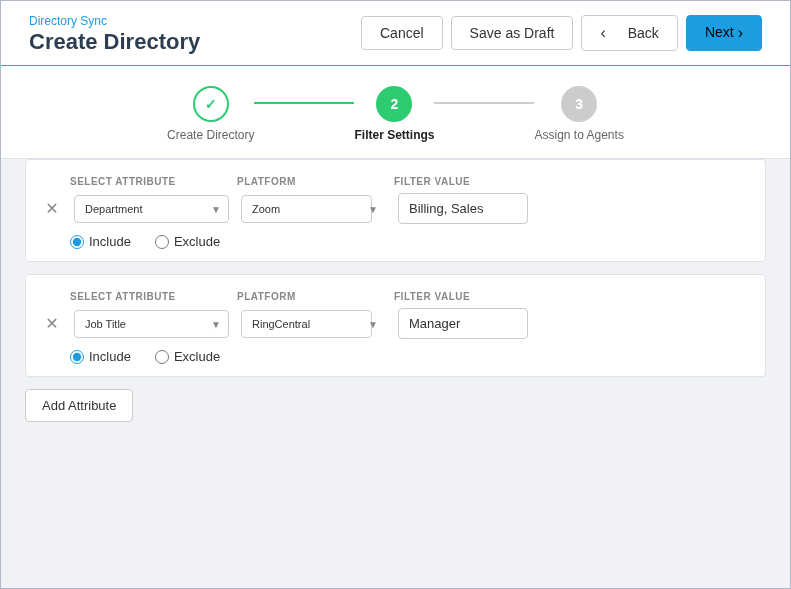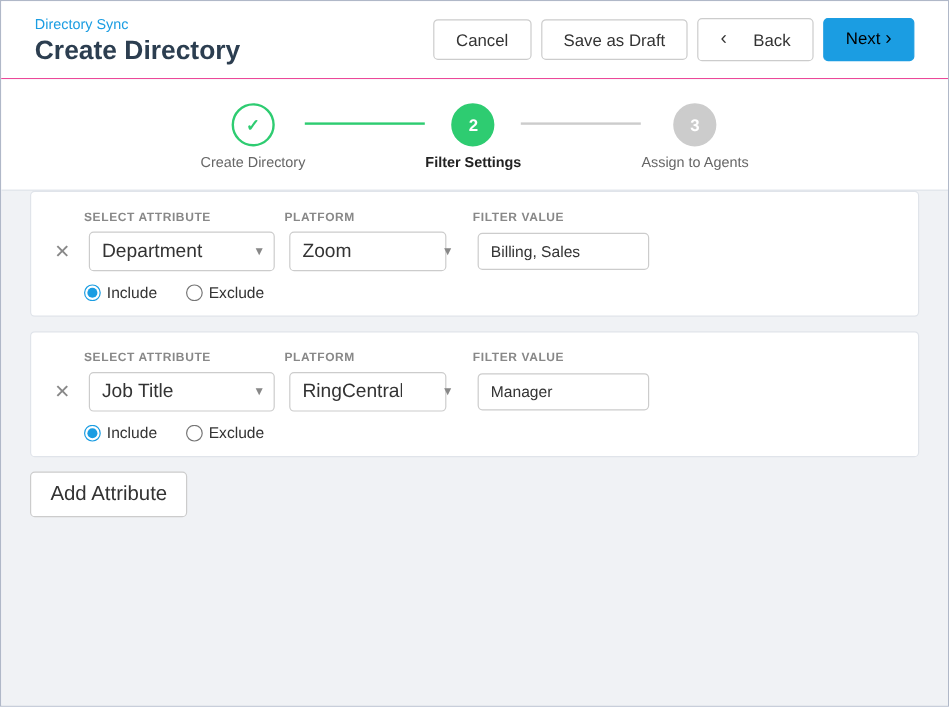--- a/index.html
+++ b/index.html
@@ -205,21 +205,21 @@
     .select-wrapper {
       position: relative;
       display: inline-block;
     }
     .filter-select {
       appearance: none;
       -webkit-appearance: none;
       border: 1px solid #ccc;
       border-radius: 4px;
       padding: 7px 36px 7px 10px;
-      font-size: 16px;
+      font-size: 11px;
       color: #333;
       background: #fff;
       cursor: pointer;
       outline: none;
     }
     .select-arrow {
       position: absolute;
       right: 8px;
       top: 50%;
       transform: translateY(-50%);
@@ -229,21 +229,21 @@
     }
     .col-attr .filter-select { width: 155px; }
     .col-platform .filter-select { width: 131px; }
 
     .filter-value-input {
       border: 1px solid #ccc;
       border-radius: 4px;
       padding: 7px 10px;
       font-size: 13px;
       color: #333;
-      width: 143px;
+      width: 130px;
       outline: none;
     }
 
     .radio-row {
       display: flex;
       gap: 24px;
       margin-top: 10px;
       padding-left: 28px;
       align-items: center;
     }
@@ -265,21 +265,21 @@
 
     
     .add-attr-section {
       margin: 4px 24px 16px;
     }
     .btn-add-attr {
       background: #fff;
       border: 1px solid #ccc;
       border-radius: 4px;
       padding: 8px 16px;
-      font-size: 17px;
+      font-size: 13px;
       color: #333;
       cursor: pointer;
     }
 
     .checkmark::before { content: '✓'; font-weight: 700; }
   </style>
 </head>
 <body>
 
 <div class="main-container">

